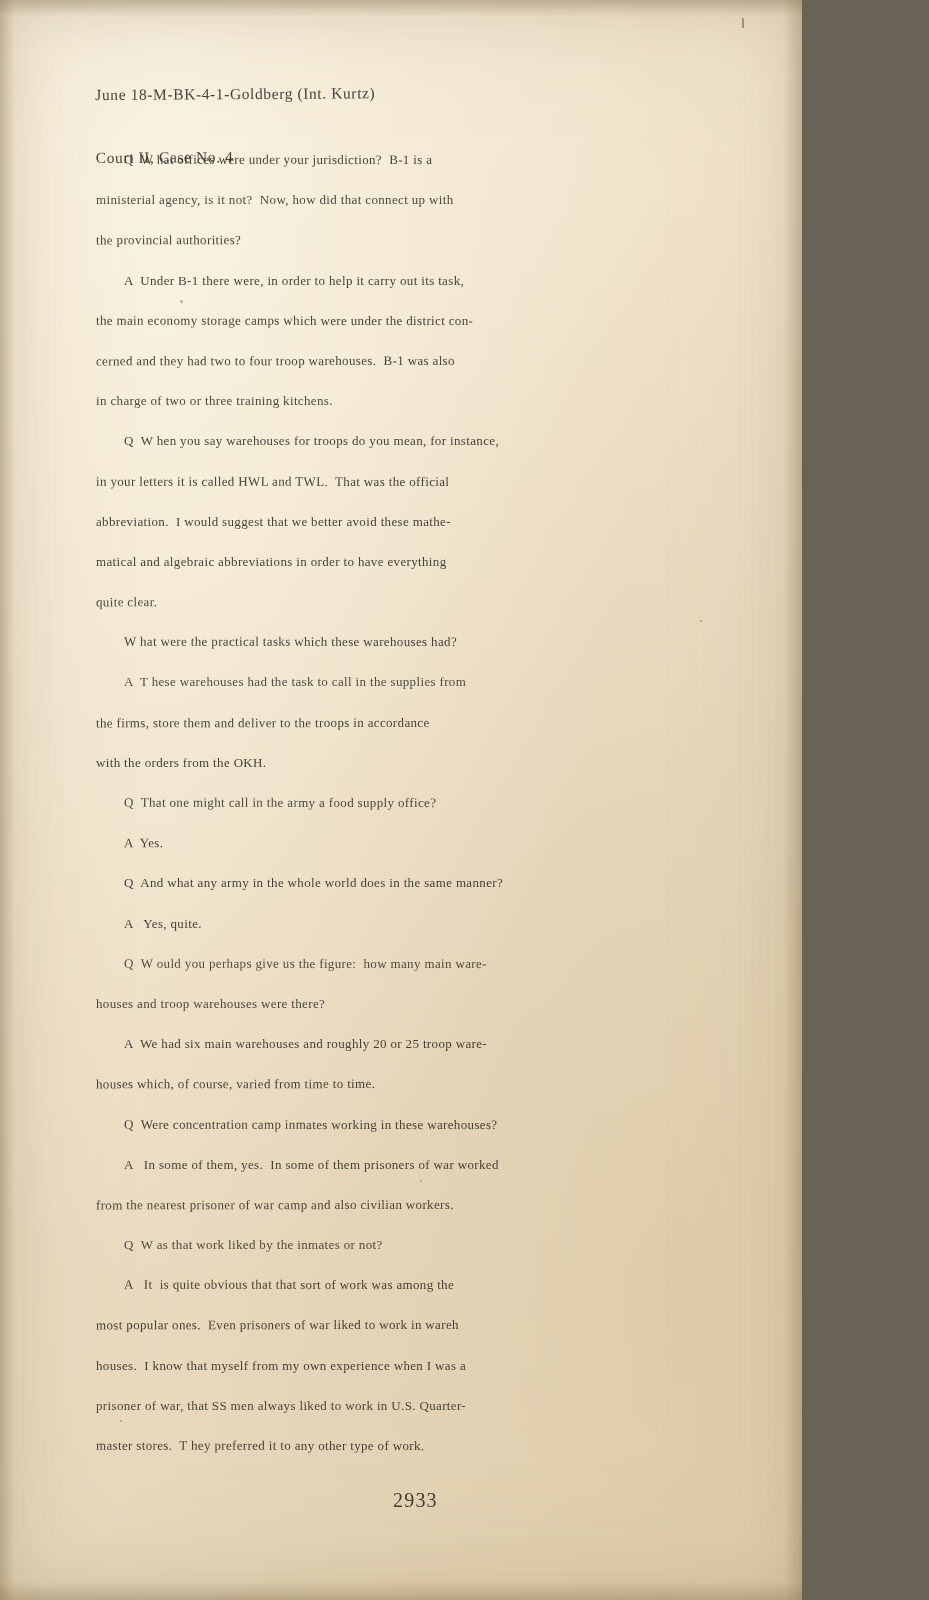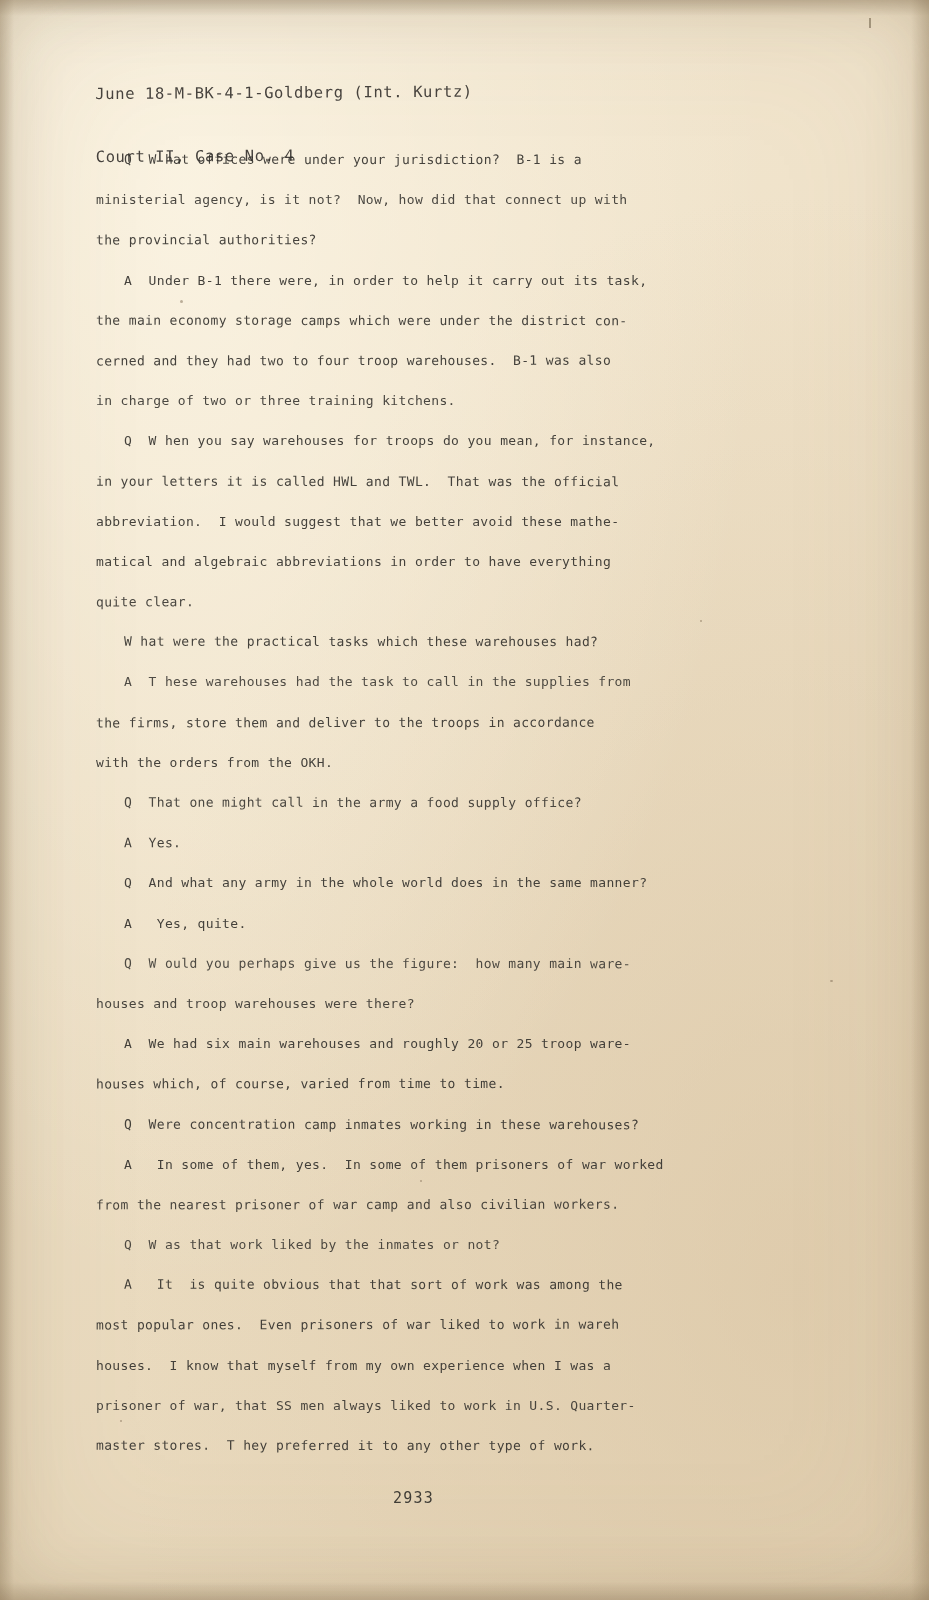--- a/index.html
+++ b/index.html
@@ -9,28 +9,29 @@
   }
   body {
     width: 929px;
     height: 1600px;
     overflow: hidden;
     font-family: "DejaVu Sans Mono", monospace;
   }
 
   #page {
     position: relative;
-    width: 929px;
+    width: 802px;
     height: 1600px;
     background: #efe2c9;
     background-image:
       radial-gradient(ellipse at 20% 12%, rgba(255,250,236,0.65) 0%, rgba(255,250,236,0) 55%),
       radial-gradient(ellipse at 85% 80%, rgba(214,192,158,0.55) 0%, rgba(214,192,158,0) 60%),
       linear-gradient(170deg, #f2e6cf 0%, #eddfc5 45%, #e7d7ba 100%);
     box-sizing: border-box;
+    font-family: Liberation Serif, serif;
   }
 
   
   #page::after {
     content: "";
     position: absolute;
     inset: 0;
     pointer-events: none;
     box-shadow:
       inset 0 0 60px rgba(150,125,90,0.30),
@@ -113,21 +114,21 @@
   .ln:nth-child(7n)   { opacity: 0.94; }
   .ln:nth-child(5n+2) { opacity: 0.97; }
 
   .indent { padding-left: 28px; }
 
   .page-number {
     position: absolute;
     left: 393px;
     top: 1489px;
     color: #2f2d29;
-    font-size: 15px;
+    font-size: 20px;
     letter-spacing: 1.2px;
     white-space: pre;
     opacity: 0.9;
   }
 
   .corner-mark {
     position: absolute;
     right: 58px;
     top: 18px;
     width: 2px;

